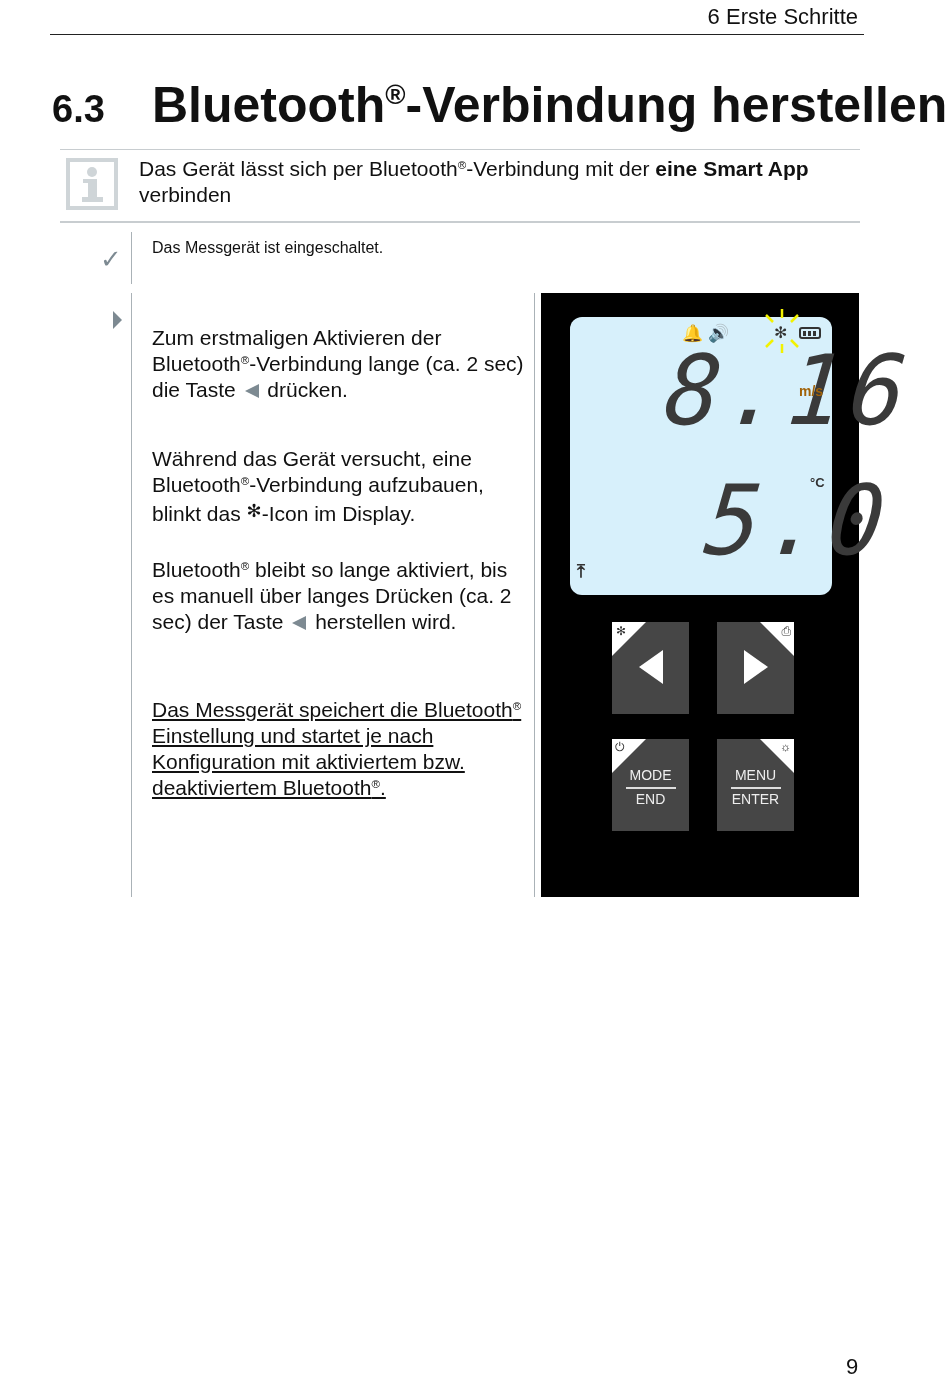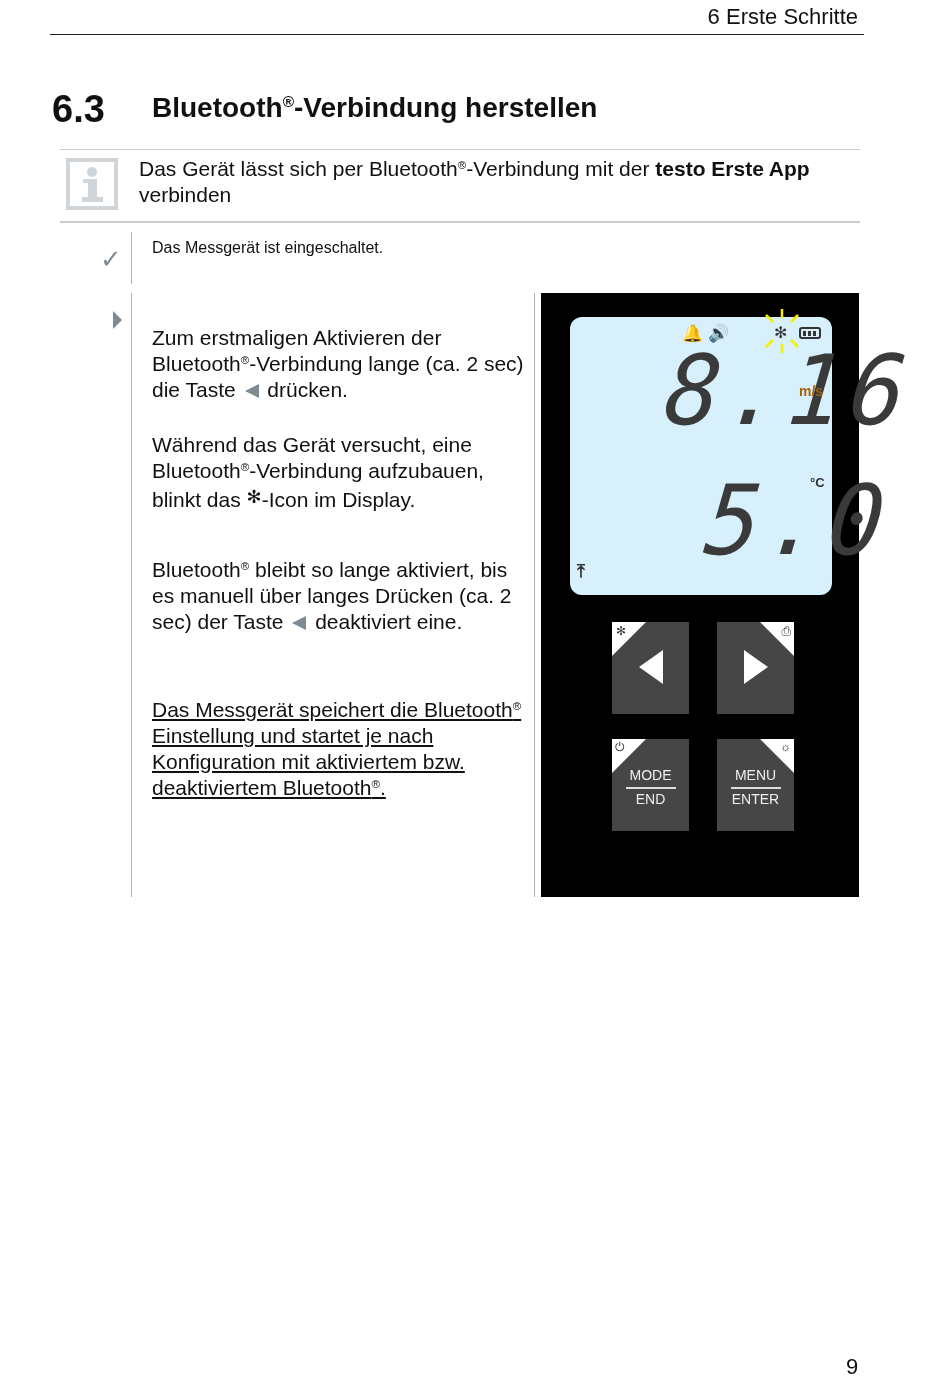--- a/index.html
+++ b/index.html
@@ -4,21 +4,21 @@
 <style>
   html, body { margin:0; padding:0; background:#ffffff; }
   body { width:950px; height:1392px; position:relative; overflow:hidden;
          font-family:"Liberation Sans", sans-serif; color:#111; }
   .abs { position:absolute; }
 
   .running-head { right:92px; top:4px; font-size:22px; color:#111; }
   .head-rule { left:50px; top:34px; width:814px; height:1px; background:#222; }
 
   .sec-num { left:52px; top:88px; font-size:38px; font-weight:bold; }
-  .sec-title { left:152px; top:92px; font-size:28px; font-weight:bold; }
+  .sec-title { left:152px; top:76px; font-size:50px; font-weight:bold; }
   sup { font-size:0.55em; vertical-align:0.65em; line-height:0; font-weight:normal; }
   .sec-title sup { font-weight:bold; }
 
   .info-rule-top { left:60px; top:149px; width:800px; height:1px; background:#c8cdd0; }
   .info-rule-bot { left:60px; top:221px; width:800px; height:2px; background:#c8cdd0; }
   .info-icon { left:66px; top:158px; width:52px; height:52px; box-sizing:border-box;
                border:4px solid #cfd5d8; background:#fff; }
   .info-icon .dot { position:absolute; left:17px; top:5px; width:10px; height:10px; border-radius:50%; background:#cfd5d8; }
   .info-icon .stem { position:absolute; left:18px; top:17px; width:9px; height:20px; background:#cfd5d8; }
   .info-icon .base { position:absolute; left:12px; top:35px; width:21px; height:5px; background:#cfd5d8; }
@@ -28,21 +28,21 @@
   .check-icon { left:100px; top:244px; font-size:26px; color:#7d8a92; }
   .check-vline { left:131px; top:232px; width:1px; height:52px; background:#aab2b7; }
   .check-text { left:152px; top:239px; font-size:16px; }
 
   .step-icon { left:113px; top:311px; width:0; height:0; border-top:9px solid transparent;
                border-bottom:9px solid transparent; border-left:9px solid #7d8a92; }
   .step-vline { left:131px; top:293px; width:1px; height:604px; background:#aab2b7; }
   .mid-vline { left:534px; top:293px; width:1px; height:604px; background:#aab2b7; }
 
   .para { left:152px; width:375px; font-size:21px; line-height:26px;margin-top:32px; }
-  .p1 { top:293px; } .p2 { top:400px; } .p3 { top:525px; } .p4 { top:665px;text-decoration:underline; }
+  .p1 { top:293px; } .p2 { top:414px; } .p3 { top:525px; } .p4 { top:665px;text-decoration:underline; }
   .tri-left { display:inline-block; width:0; height:0; border-top:7px solid transparent;
               border-bottom:7px solid transparent; border-right:14px solid #7d8a92; vertical-align:middle; margin:0 3px; }
   .bt-inline { font-size:18px; vertical-align:4px; }
 
   .device { left:541px; top:293px; width:318px; height:604px; background:#000; }
   .lcd { position:absolute; left:29px; top:24px; width:262px; height:278px; background:#d7f0fb; border-radius:12px; }
   .seg-big { position:absolute; font-family:"DejaVu Sans Mono", monospace; color:#3a3a3a; font-style:italic; transform:skewX(-8deg); letter-spacing:6px; }
   .seg-v1 { left:96px; top:20px; font-size:92px; font-weight:normal; transform:skewX(-6deg) scaleY(1.05); }
   .seg-v2 { left:136px; top:150px; font-size:92px; transform:skewX(-6deg) scaleY(1.05); }
   .unit1 { position:absolute; left:229px; top:66px; font-size:14px; font-weight:bold; color:#a16207; }
@@ -79,36 +79,36 @@
 <div class="abs sec-num">6.3</div>
 <div class="abs sec-title"><span>Bluetooth</span><sup>®</sup><span>-Verbindung herstellen</span></div>
 
 <div class="abs info-rule-top"></div>
 <div class="abs info-icon">
     <div class="dot"></div>
     <div class="cap"></div>
     <div class="stem"></div>
     <div class="base"></div>
   </div>
-<div class="abs info-text"><span>Das Gerät lässt sich per Bluetooth</span><sup>®</sup><span>-Verbindung mit der </span><b>testo Erste App</b><span> verbinden</span></div>
+<div class="abs info-text"><span>Das Gerät lässt sich per Bluetooth</span><sup>®</sup><span>-Verbindung mit der </span><b>eine Smart App</b><span> verbinden</span></div>
 <div class="abs info-rule-bot"></div>
 
 <div class="abs check-icon">✓</div>
 <div class="abs check-vline"></div>
 <div class="abs check-text">Das Messgerät ist eingeschaltet.</div>
 
 <div class="abs step-icon"></div>
 <div class="abs step-vline"></div>
 <div class="abs mid-vline"></div>
 
 <div class="abs para p1"><span>Zum erstmaligen Aktivieren der Bluetooth</span><sup>®</sup><span>-Verbindung lange (ca. 2 sec) die Taste </span><span class="tri-left"></span><span> drücken.</span></div>
 
 <div class="abs para p2"><span>Während das Gerät versucht, eine Bluetooth</span><sup>®</sup><span>-Verbindung aufzubauen, blinkt das </span><span class="bt-inline">✻</span><span>-Icon im Display.</span></div>
 
-<div class="abs para p3"><span>Bluetooth</span><sup>®</sup><span> bleibt so lange aktiviert, bis es manuell über langes Drücken (ca. 2 sec) der Taste </span><span class="tri-left"></span><span> deaktiviert eine.</span></div>
+<div class="abs para p3"><span>Bluetooth</span><sup>®</sup><span> bleibt so lange aktiviert, bis es manuell über langes Drücken (ca. 2 sec) der Taste </span><span class="tri-left"></span><span> herstellen wird.</span></div>
 
 <div class="abs para p4"><span>Das Messgerät speichert die Bluetooth</span><sup>®</sup><span> Einstellung und startet je nach Konfiguration mit aktiviertem bzw. deaktiviertem Bluetooth</span><sup>®</sup><span>.</span></div>
 
 <div class="abs device">
   <div class="lcd">
     <span class="lcd-icons">🔔 🔊</span>
     <svg class="rays" viewBox="0 0 44 44">
       <g stroke="#f2f200" stroke-width="2.5">
         <line x1="22" y1="0" x2="22" y2="9"></line>
           <line x1="22" y1="35" x2="22" y2="44"></line>

